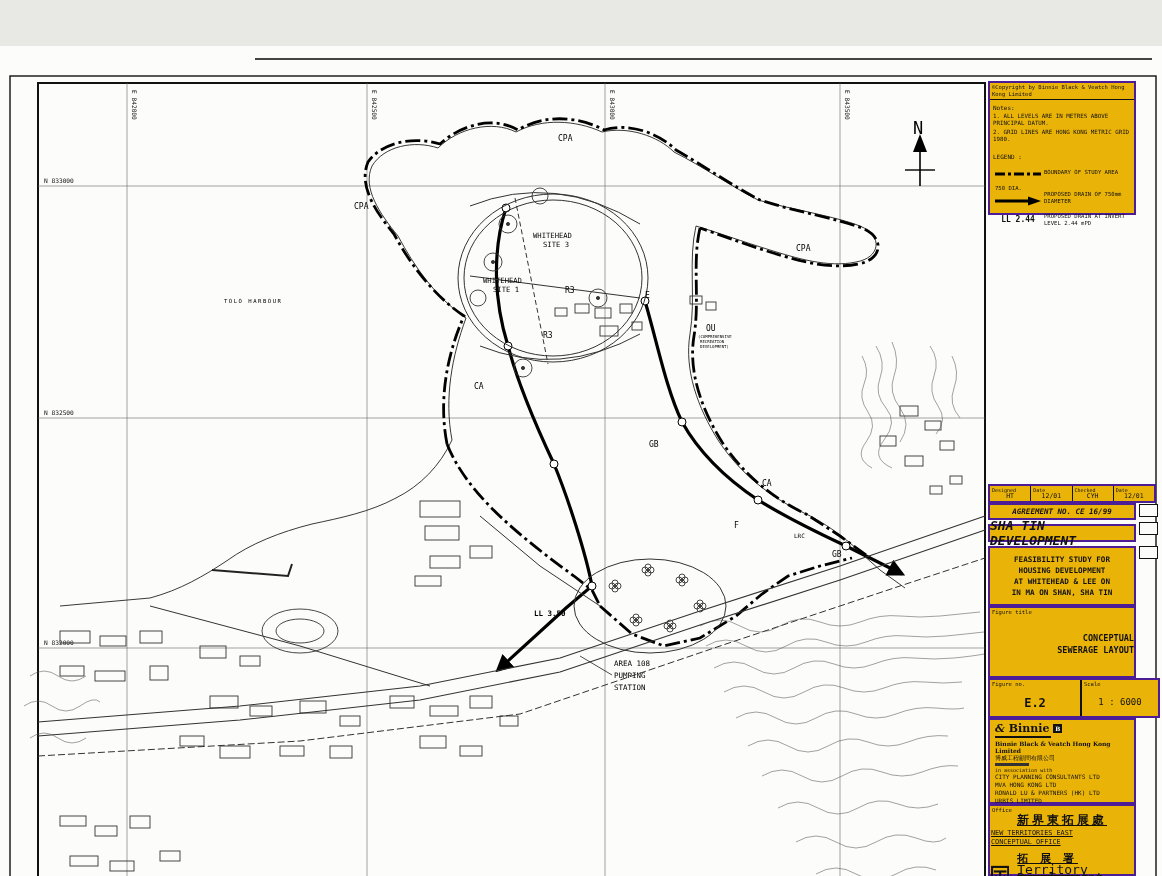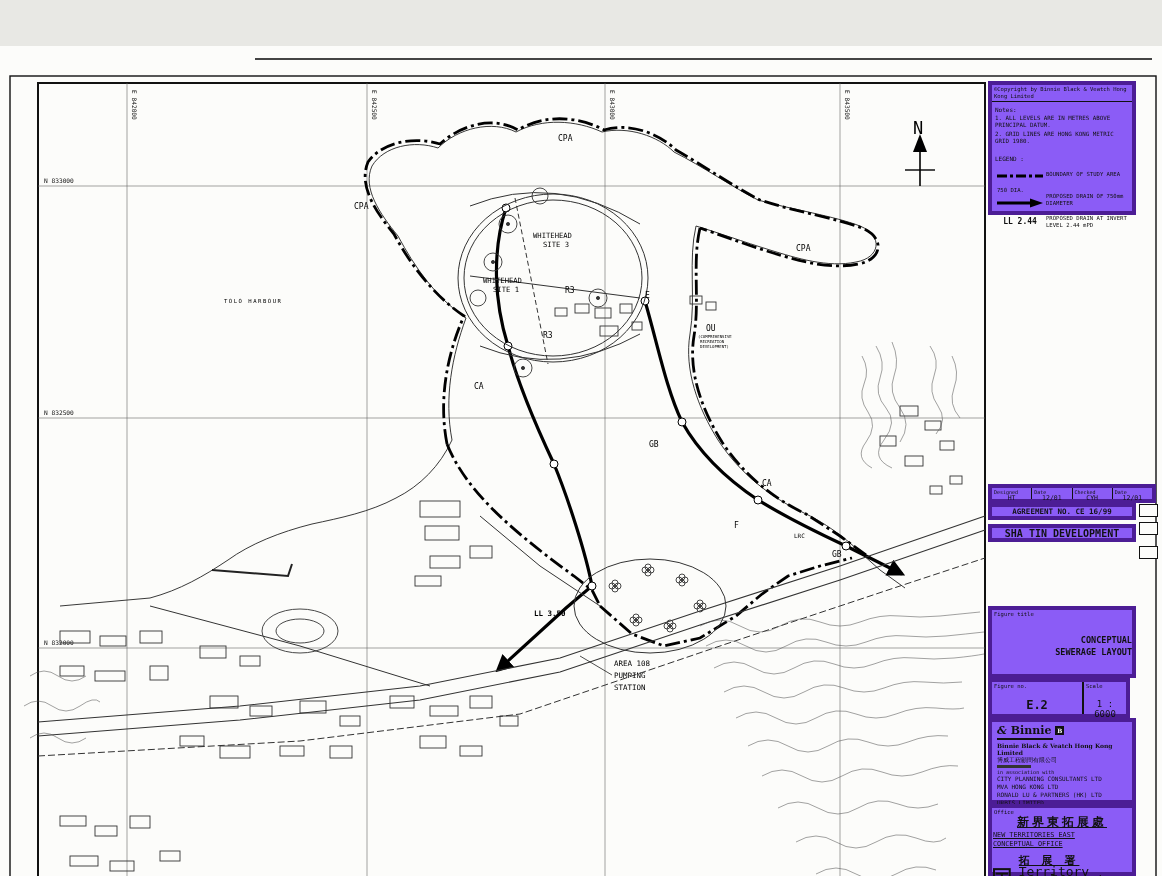--- a/index.html
+++ b/index.html
@@ -1,19 +1,19 @@
 <!DOCTYPE html>
 <html><head>
 <meta charset="utf-8">
 <style>
   html,body{margin:0;padding:0;background:#e8e8e4;}
   #sheet{position:relative;width:1162px;height:876px;background:#fcfcfa;overflow:hidden;
          font-family:"DejaVu Sans Mono","Liberation Mono",monospace;color:#111;margin-top:46px;}
   
-  .panel{position:absolute;background:#8b5cf6;border:4px solid #4c1d95;box-sizing:border-box;}
+  .panel{position:absolute;background:#eab308;border:2px solid #4c1d95;box-sizing:border-box;}
 
   
   #notes-box{left:988px;top:35px;width:148px;height:134px;}
   #copyright-bar{border-bottom:1px solid #111;padding:1px 2px;font-size:5.5px;line-height:7px;}
   #notes-box .note-head{margin:4px 3px 2px;font-size:6px;}
   #notes-box .note-line{margin:2px 3px;font-size:5.8px;line-height:7px;}
   #legend-head{margin:10px 3px 3px;font-size:6px;}
   .legend-item{display:flex;align-items:center;margin:2px 2px 3px;}
   .legend-sym{width:52px;flex:0 0 52px;text-align:center;}
   .legend-lab{font-size:5.6px;line-height:6.5px;}
@@ -22,29 +22,29 @@
 
   
   .rev-box{position:absolute;left:1139px;width:19px;height:13px;border:1.5px solid #111;background:#fcfcfa;box-sizing:border-box;}
 
   
   #designed-row{left:988px;top:438px;width:168px;height:19px;display:flex;padding:0;}
   #designed-row .cell{border-right:1.5px solid #111;flex:1;padding:1px 2px;box-sizing:border-box;}
   #designed-row .cell:last-child{border-right:none;}
   .cell .lab{font-size:5px;line-height:6px;}
   .cell .val{font-size:6.5px;line-height:7px;text-align:center;}
-  #agreement-row{left:988px;top:457px;width:148px;height:17px;display:flex;align-items:center;justify-content:center;font-size:7.5px;font-weight:bold;}
-  #shatin-row{left:988px;top:478px;width:148px;height:18px;display:flex;align-items:center;justify-content:center;font-size:10px;font-weight:bold;}
+  #agreement-row{left:988px;top:457px;width:148px;height:17px;display:flex;align-items:center;justify-content:center;font-size:7.5px;font-weight:bold;font-style:italic;}
+  #shatin-row{left:988px;top:478px;width:148px;height:18px;display:flex;align-items:center;justify-content:center;font-size:13px;font-weight:bold;font-style:italic;}
   #feasibility-box{left:988px;top:500px;width:148px;height:60px;display:flex;flex-direction:column;align-items:center;justify-content:center;}
   #feasibility-box div{font-size:7.6px;line-height:11px;font-weight:bold;}
   #figure-title-box{left:988px;top:560px;width:148px;height:72px;}
   .corner-lab{position:absolute;left:2px;top:1px;font-size:5.5px;}
   #figure-title-box .ft-lines{margin-top:24px;}
   #figure-title-box .ft-lines div{font-size:8.5px;font-weight:bold;line-height:12px;text-align:right;}
-  #figno-row{left:988px;top:632px;width:142px;height:40px;display:flex;}
+  #figno-row{left:988px;top:632px;width:172px;height:40px;display:flex;}
   #figno-cell{flex:0 0 92px;border-right:2px solid #111;position:relative;box-sizing:border-box;}
   #scale-cell{flex:1;position:relative;}
   #figno-value{margin-top:16px;text-align:center;font-size:12px;font-weight:bold;}
   #scale-value{margin-top:17px;text-align:center;font-size:9px;}
 
   
   #consultants-box{left:988px;top:672px;width:148px;height:86px;padding:3px 5px;box-sizing:border-box;}
   #binnie-logo{font-family:"DejaVu Serif","Liberation Serif",serif;font-weight:bold;font-size:11px;line-height:12px;}
   #binnie-logo .amp{font-style:italic;}
   #binnie-logo .mark{display:inline-block;width:9px;height:9px;background:#111;color:#fff;font-size:6px;line-height:9px;text-align:center;vertical-align:1px;}
@@ -370,20 +370,26 @@
     </div>
     <div class="cell">
       <div class="lab">Date</div>
       <div class="val">12/01</div>
     </div>
   </div>
 
   <div class="panel" id="agreement-row">AGREEMENT NO. CE 16/99</div>
   <div class="panel" id="shatin-row">SHA TIN DEVELOPMENT</div>
 
+  <div class="panel" id="feasibility-box">
+    <div>FEASIBILITY STUDY FOR</div>
+    <div>HOUSING DEVELOPMENT</div>
+    <div>AT WHITEHEAD &amp; LEE ON</div>
+    <div>IN MA ON SHAN, SHA TIN</div>
+  </div>
 
   <div class="panel" id="figure-title-box">
     <div class="corner-lab">Figure title</div>
     <div class="ft-lines">
       <div>CONCEPTUAL</div>
       <div>SEWERAGE LAYOUT</div>
     </div>
   </div>
 
   <div class="panel" id="figno-row">

